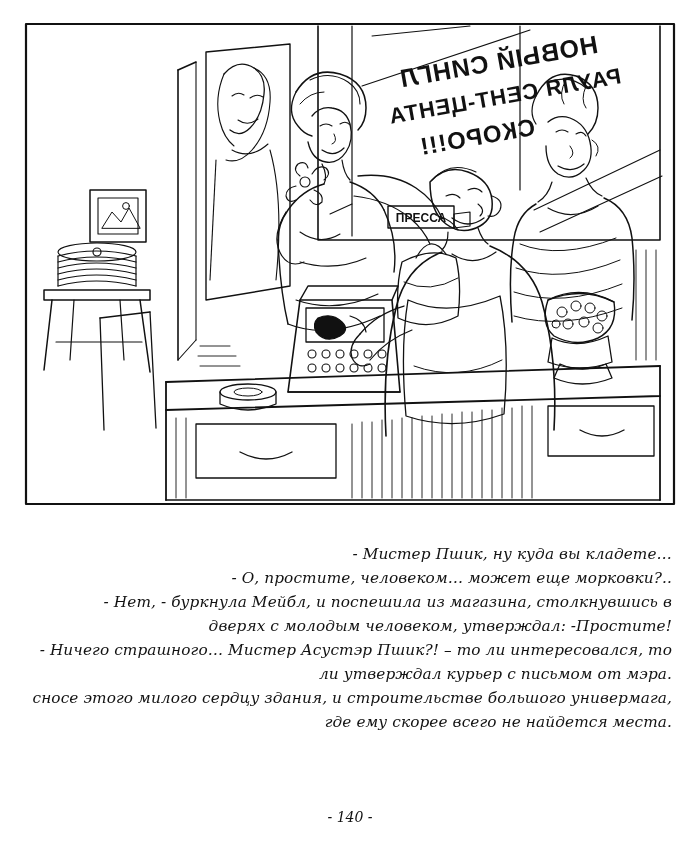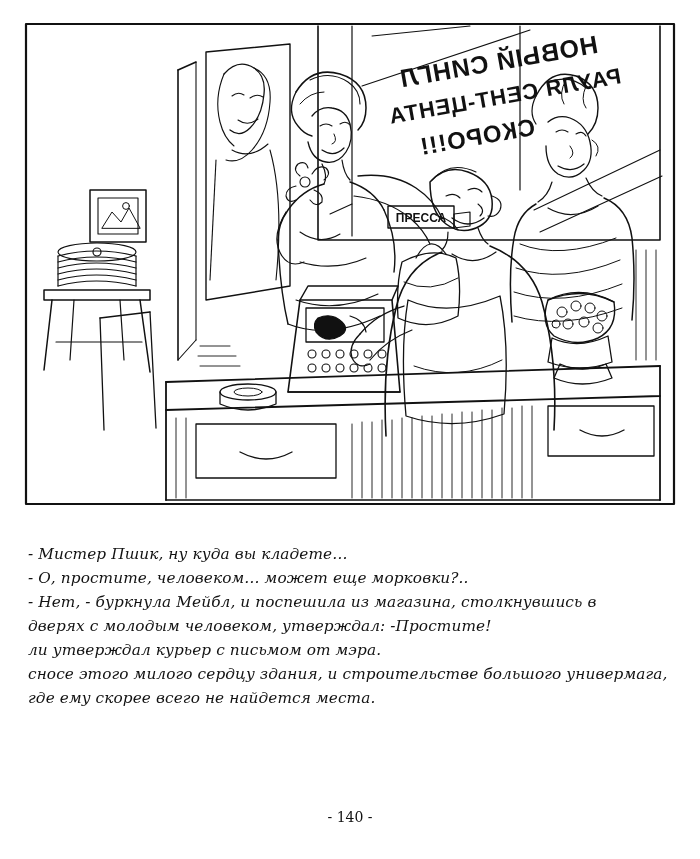--- a/index.html
+++ b/index.html
@@ -36,29 +36,30 @@
     margin: 0 28px 0 28px;
     font-family: "DejaVu Serif", serif;
     font-style: italic;
     font-size: 15.3px;
     line-height: 1.44;
     color: #121212;
     letter-spacing: 0.1px;
   }
   .text-block p {
     margin: 0 0 2px 0;
-    text-align: left;
+    text-align: right;
   }
   .footer {
     position: absolute;
     left: 0;
     right: 0;
     bottom: 34px;
     text-align: center;
     font-family: "DejaVu Serif", serif;
+    font-style: italic;
     font-size: 14px;
     color: #111111;
   }
   .caption-spacer { height: 18px; }
 </style>
 </head>
 <body>
 
 <div class="page">
 
@@ -329,20 +330,21 @@
     </svg>
   </div>
 
   <div class="caption-spacer"></div>
 
   <div class="text-block">
     <p>- Мистер Пшик, ну куда вы кладете…</p>
     <p>- О, простите, человеком… может еще морковки?..</p>
     <p>- Нет, - буркнула Мейбл, и поспешила из магазина, столкнувшись в</p>
     <p>дверях с молодым человеком, утверждал: -Простите!</p>
+    <p>- Ничего страшного… Мистер Асустэр Пшик?! – то ли интересовался, то</p>
     <p>ли утверждал курьер с письмом от мэра.</p>
     <p>сносе этого милого сердцу здания, и строительстве большого универмага,</p>
     <p>где ему скорее всего не найдется места.</p>
   </div>
 
   <div class="footer">- 140 -</div>
 
 </div>
 
 </body></html>

